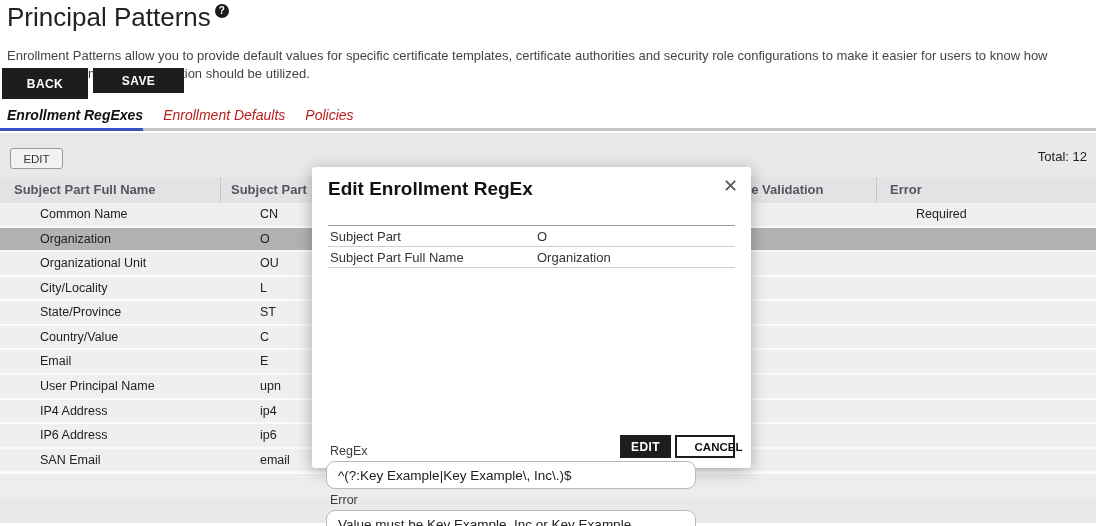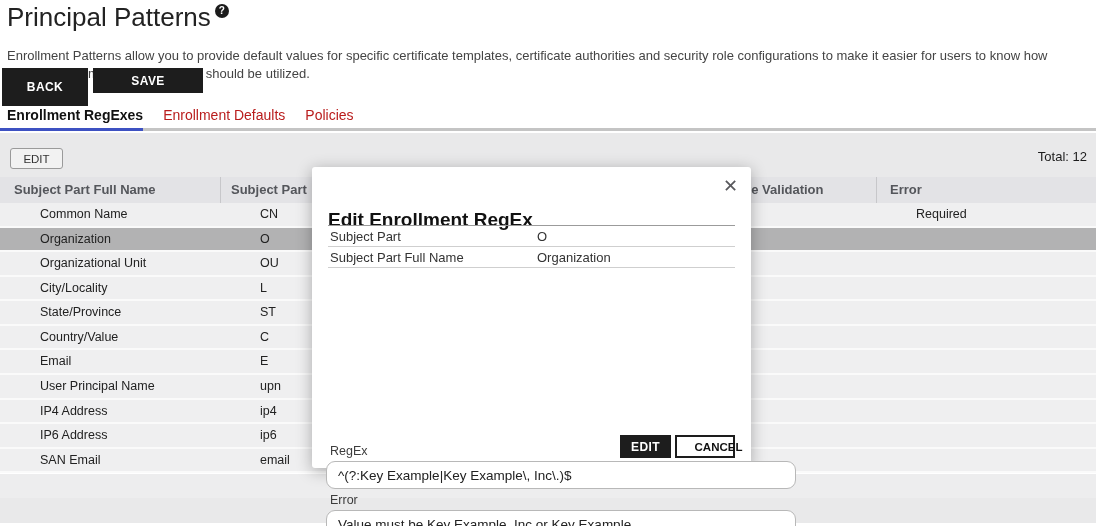--- a/index.html
+++ b/index.html
@@ -6,25 +6,25 @@
   body { background:#fff; font-family:"Liberation Sans","DejaVu Sans",sans-serif; }
   .stage { position:relative; width:1096px; height:526px; background:#fff; overflow:hidden; }
 
   
   .page-title { position:absolute; left:7px; top:2px; font-size:26px; font-weight:400; color:#222; letter-spacing:0; }
   .help-icon { display:inline-block; width:14px; height:14px; background:#1b1b1b; color:#fff; border-radius:50%;
     font-size:10px; font-weight:bold; text-align:center; line-height:14px; vertical-align:top; margin-left:4px; margin-top:2px; cursor:pointer; }
   .page-desc { position:absolute; left:7px; top:39px; width:1058px; font-size:13px; color:#444; line-height:1.38;margin-top:8px; }
   .btn-dark { background:#1d1d1d; color:#fff; border:none; font-weight:bold; font-size:12px; letter-spacing:0.4px;
     display:flex; align-items:center; justify-content:center; cursor:pointer; font-family:inherit; }
-  .back-btn { position:absolute; left:2px; top:68px; width:86px; height:38px; }
-  .save-btn { position:absolute; left:93px; top:68px; width:110px; height:25px; }
+  .back-btn { position:absolute; left:2px; top:68px; width:86px; height:31px; }
+  .save-btn { position:absolute; left:93px; top:68px; width:91px; height:25px; }
 
   
-  .tab-bar { position:absolute; left:7px; top:107px; display:flex; gap:20px; }
+  .tab-bar { position:absolute; left:7px; top:107px; display:flex; gap:20px;font-style:italic; }
   .tab { font-size:14px; color:#b91c1c; cursor:pointer; padding-bottom:6px; }
   .tab.active { font-weight:bold; color:#111; }
   .tab-rule { position:absolute; left:0; top:128px; width:1096px; height:3px; background:#c4c4c4; }
   .tab-rule-active { position:absolute; left:0; top:0; width:143px; height:3px; }
 
   
   .table-area { position:absolute; left:0; top:133px; width:1096px; height:390px; background:#e9e9ea; }
   .toolbar { position:relative; height:44px; }
   .edit-toolbar-btn { position:absolute; left:10px; top:15px; width:53px; height:21px; background:#f2f2f2;
     border:1px solid #9a9a9a; border-radius:3px; font-size:11.5px; color:#333; font-family:inherit; cursor:pointer; }
@@ -38,29 +38,29 @@
   .trow .cell { font-size:12.5px; color:#222; line-height:22.5px; overflow:hidden; white-space:nowrap;padding-left:40px; }
   .c1 { width:220px; padding-left:14px; }
   .c2 { width:425px; padding-left:10px; }
   .c3 { width:231px; padding-left:20px; }
   .c4 { width:220px; padding-left:13px; }
   .tfoot { height:25px; background:#ededee; border-top:1px solid #fff; }
 
   
   .modal { position:absolute; left:312px; top:167px; width:439px; height:301px; background:#fff;
     border-radius:3px; box-shadow:0 3px 16px rgba(0,0,0,0.3); }
-  .modal-title { position:absolute; left:16px; top:11px; font-size:19px; font-weight:bold; color:#111;margin-top:31px; }
+  .modal-title { position:absolute; left:16px; top:11px; font-size:19px; font-weight:bold; color:#111; }
   .modal-close { position:absolute; right:13px; top:8px; font-size:18px; font-weight:bold; color:#58585c; cursor:pointer; }
   .field-list { position:absolute; left:16px; top:58px; width:407px; border-top:1px solid #9b9b9b; }
   .field-row { display:flex; height:21px; border-bottom:1px solid #cfcfcf; align-items:center; }
   .field-label { width:209px; padding-left:2px; font-size:13px; color:#333; }
   .field-value { font-size:13px; color:#333; }
   .input-label { position:absolute; left:18px; font-size:12.5px; color:#3c3c3c; }
   .regex-label { top:277px; } .error-label { top:326px; }
-  .text-input { position:absolute; left:14px; width:470px; height:28px; border:1px solid #b8b8b8; border-radius:9px;
+  .text-input { position:absolute; left:14px; width:370px; height:28px; border:1px solid #b8b8b8; border-radius:9px;
     padding:0 11px; font-size:13.5px; color:#222; font-family:inherit; background:#fff; }
   .regex-input { top:294px; } .error-input { top:343px; }
   .modal-edit-btn { position:absolute; left:308px; top:268px; width:51px; height:23px; }
   .modal-cancel-btn { position:absolute; left:363px; top:268px; width:60px; height:23px; background:#fff;
     border:2px solid #1d1d1d; color:#111; font-weight:bold; font-size:11.5px; display:flex; align-items:center;
     justify-content:center; cursor:pointer; font-family:inherit;padding-left:27px; }
 </style>
 </head>
 <body>
 

